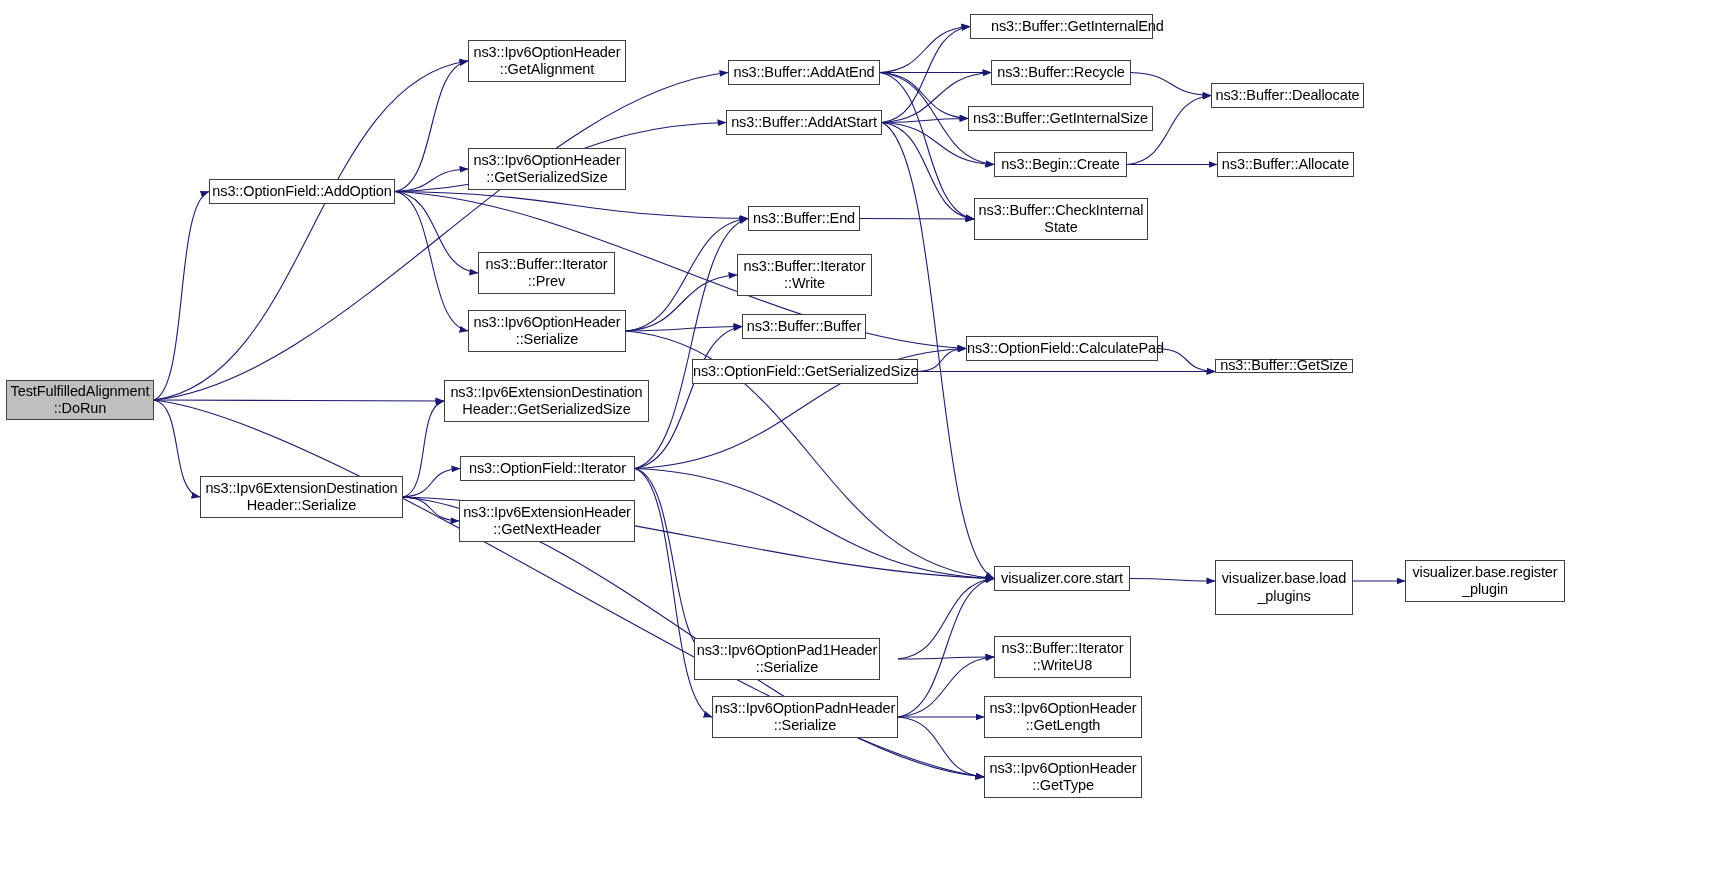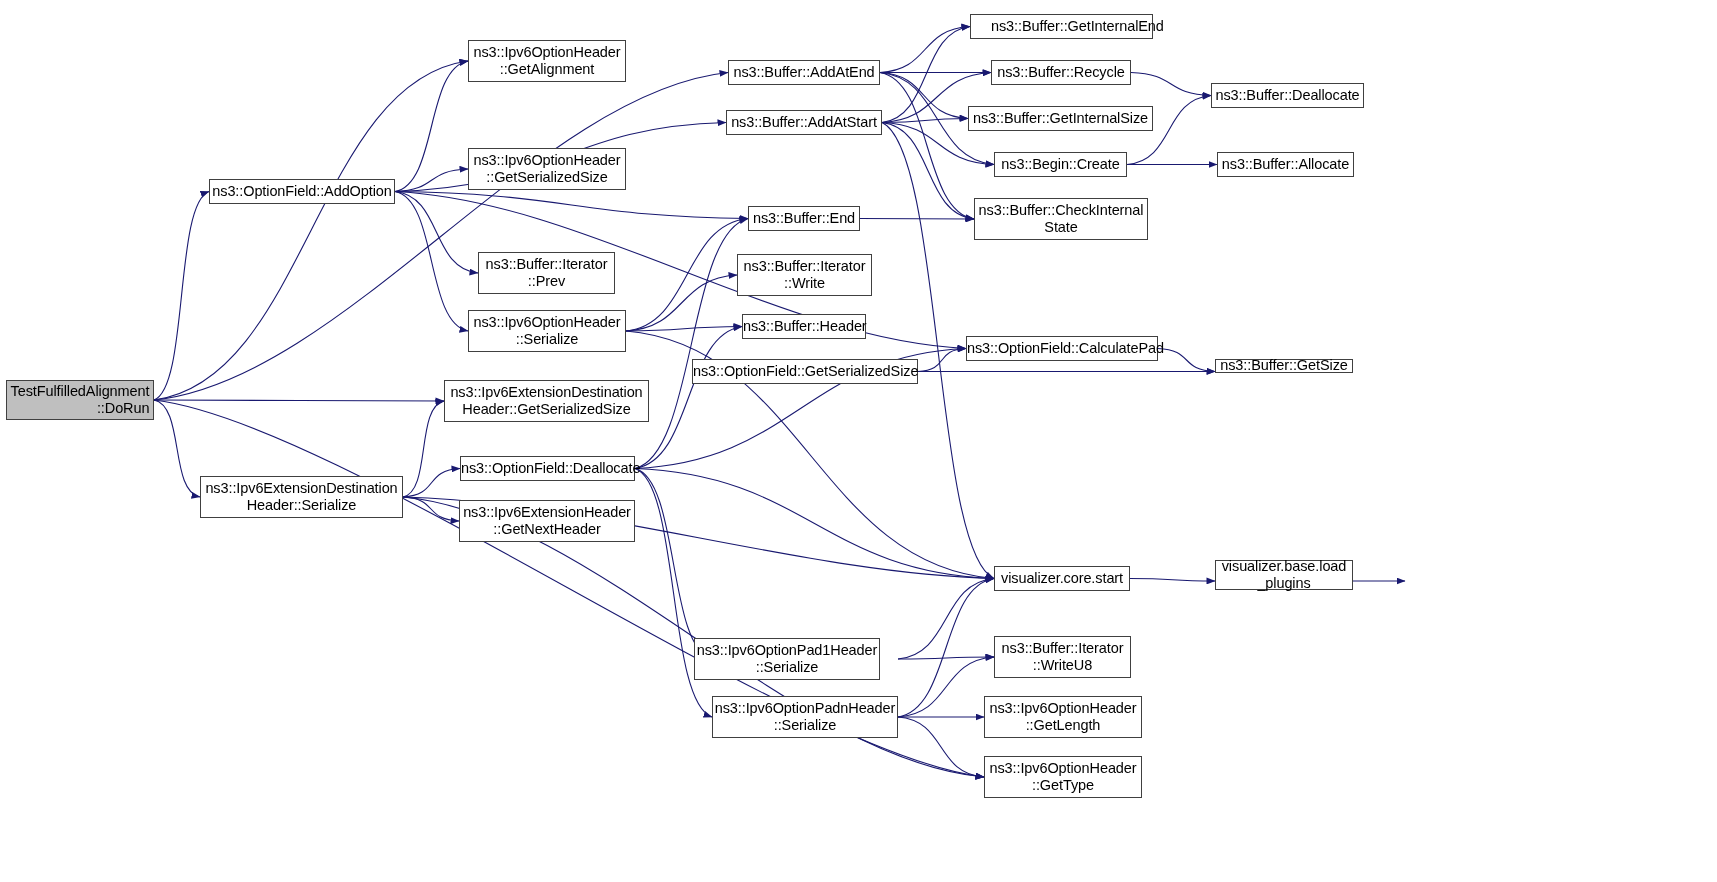--- a/index.html
+++ b/index.html
@@ -118,44 +118,44 @@
         <path d="M 898 659 C 951.2 654.17, 940.8 583.33, 994 578.5" fill="none" stroke="#191970" stroke-width="1.1" marker-end="url(#arrowhead)"></path>
         <path d="M 898 717 C 951.2 713.4, 940.8 660.6, 994 657" fill="none" stroke="#191970" stroke-width="1.1" marker-end="url(#arrowhead)"></path>
         <path d="M 898 717 C 946.7 717, 935.3 717, 984 717" fill="none" stroke="#191970" stroke-width="1.1" marker-end="url(#arrowhead)"></path>
         <path d="M 898 717 C 946.7 720.6, 935.3 773.4, 984 777" fill="none" stroke="#191970" stroke-width="1.1" marker-end="url(#arrowhead)"></path>
         <path d="M 898 717 C 951.2 708.69, 940.8 586.81, 994 578.5" fill="none" stroke="#191970" stroke-width="1.1" marker-end="url(#arrowhead)"></path>
         <path d="M 1130 578.5 C 1178.25 578.65, 1166.75 580.85, 1215 581" fill="none" stroke="#191970" stroke-width="1.1" marker-end="url(#arrowhead)"></path>
         <path d="M 1353 581 C 1386.4 581, 1371.6 581, 1405 581" fill="none" stroke="#191970" stroke-width="1.1" marker-end="url(#arrowhead)"></path>
       </g>
   </svg>
   <div id="node-layer">
-      <div class="node root" style="left: 6px; top: 380px; width: 148px; height: 40px; text-align: right;"><span class="node-label">TestFulfilledAlignment
+      <div class="node root" style="left: 6px; top: 380px; width: 148px; height: 40px;"><span class="node-label">TestFulfilledAlignment
 ::DoRun</span></div>
       <div class="node" style="left: 209px; top: 179px; width: 186px; height: 25px;"><span class="node-label">ns3::OptionField::AddOption</span></div>
       <div class="node" style="left: 468px; top: 40px; width: 158px; height: 42px;"><span class="node-label">ns3::Ipv6OptionHeader
 ::GetAlignment</span></div>
       <div class="node" style="left: 468px; top: 148px; width: 158px; height: 42px;"><span class="node-label">ns3::Ipv6OptionHeader
 ::GetSerializedSize</span></div>
       <div class="node" style="left: 478px; top: 252px; width: 137px; height: 42px;"><span class="node-label">ns3::Buffer::Iterator
 ::Prev</span></div>
       <div class="node" style="left: 468px; top: 310px; width: 158px; height: 42px;"><span class="node-label">ns3::Ipv6OptionHeader
 ::Serialize</span></div>
       <div class="node" style="left: 444px; top: 380px; width: 205px; height: 42px;"><span class="node-label">ns3::Ipv6ExtensionDestination
 Header::GetSerializedSize</span></div>
       <div class="node" style="left: 200px; top: 476px; width: 203px; height: 42px;"><span class="node-label">ns3::Ipv6ExtensionDestination
 Header::Serialize</span></div>
-      <div class="node" style="left: 460px; top: 456px; width: 175px; height: 25px;"><span class="node-label">ns3::OptionField::Deallocate</span></div>
+      <div class="node" style="left: 460px; top: 456px; width: 175px; height: 25px;"><span class="node-label">ns3::OptionField::Iterator</span></div>
       <div class="node" style="left: 459px; top: 500px; width: 176px; height: 42px;"><span class="node-label">ns3::Ipv6ExtensionHeader
 ::GetNextHeader</span></div>
       <div class="node" style="left: 728px; top: 60px; width: 152px; height: 25px;"><span class="node-label">ns3::Buffer::AddAtEnd</span></div>
       <div class="node" style="left: 726px; top: 110px; width: 156px; height: 25px;"><span class="node-label">ns3::Buffer::AddAtStart</span></div>
       <div class="node" style="left: 748px; top: 206px; width: 112px; height: 25px;"><span class="node-label">ns3::Buffer::End</span></div>
       <div class="node" style="left: 737px; top: 254px; width: 135px; height: 42px;"><span class="node-label">ns3::Buffer::Iterator
 ::Write</span></div>
-      <div class="node" style="left: 742px; top: 314px; width: 124px; height: 25px;"><span class="node-label">ns3::Buffer::Header</span></div>
+      <div class="node" style="left: 742px; top: 314px; width: 124px; height: 25px;"><span class="node-label">ns3::Buffer::Buffer</span></div>
       <div class="node" style="left: 692px; top: 359px; width: 226px; height: 25px;"><span class="node-label">ns3::OptionField::GetSerializedSize</span></div>
       <div class="node" style="left: 694px; top: 638px; width: 186px; height: 42px;"><span class="node-label">ns3::Ipv6OptionPad1Header
 ::Serialize</span></div>
       <div class="node" style="left: 712px; top: 696px; width: 186px; height: 42px;"><span class="node-label">ns3::Ipv6OptionPadnHeader
 ::Serialize</span></div>
       <div class="node" style="left: 970px; top: 14px; width: 183px; height: 25px; padding-left: 20px;"><span class="node-label">ns3::Buffer::GetInternalEnd</span></div>
       <div class="node" style="left: 991px; top: 60px; width: 140px; height: 25px;"><span class="node-label">ns3::Buffer::Recycle</span></div>
       <div class="node" style="left: 968px; top: 106px; width: 185px; height: 25px;"><span class="node-label">ns3::Buffer::GetInternalSize</span></div>
       <div class="node" style="left: 994px; top: 152px; width: 133px; height: 25px;"><span class="node-label">ns3::Begin::Create</span></div>
       <div class="node" style="left: 974px; top: 198px; width: 174px; height: 42px;"><span class="node-label">ns3::Buffer::CheckInternal
@@ -164,16 +164,18 @@
       <div class="node" style="left: 994px; top: 566px; width: 136px; height: 25px;"><span class="node-label">visualizer.core.start</span></div>
       <div class="node" style="left: 994px; top: 636px; width: 137px; height: 42px;"><span class="node-label">ns3::Buffer::Iterator
 ::WriteU8</span></div>
       <div class="node" style="left: 984px; top: 696px; width: 158px; height: 42px;"><span class="node-label">ns3::Ipv6OptionHeader
 ::GetLength</span></div>
       <div class="node" style="left: 984px; top: 756px; width: 158px; height: 42px;"><span class="node-label">ns3::Ipv6OptionHeader
 ::GetType</span></div>
       <div class="node" style="left: 1211px; top: 83px; width: 153px; height: 25px;"><span class="node-label">ns3::Buffer::Deallocate</span></div>
       <div class="node" style="left: 1217px; top: 152px; width: 137px; height: 25px;"><span class="node-label">ns3::Buffer::Allocate</span></div>
       <div class="node" style="left: 1215px; top: 359px; width: 138px; height: 14px;"><span class="node-label">ns3::Buffer::GetSize</span></div>
-      <div class="node" style="left: 1215px; top: 560px; width: 138px; height: 30px;"><span class="node-label">visualizer.base.load
+      <div class="node" style="left: 1215px; top: 560px; width: 138px; height: 55px;"><span class="node-label">visualizer.base.load
 _plugins</span></div>
+      <div class="node" style="left: 1405px; top: 560px; width: 160px; height: 42px;"><span class="node-label">visualizer.base.register
+_plugin</span></div>
     </div>
 </div>
 
 </body></html>

